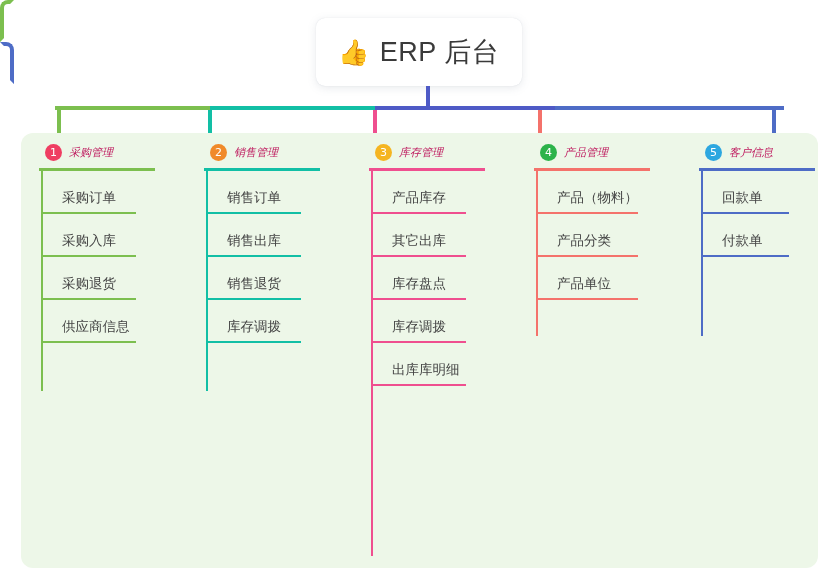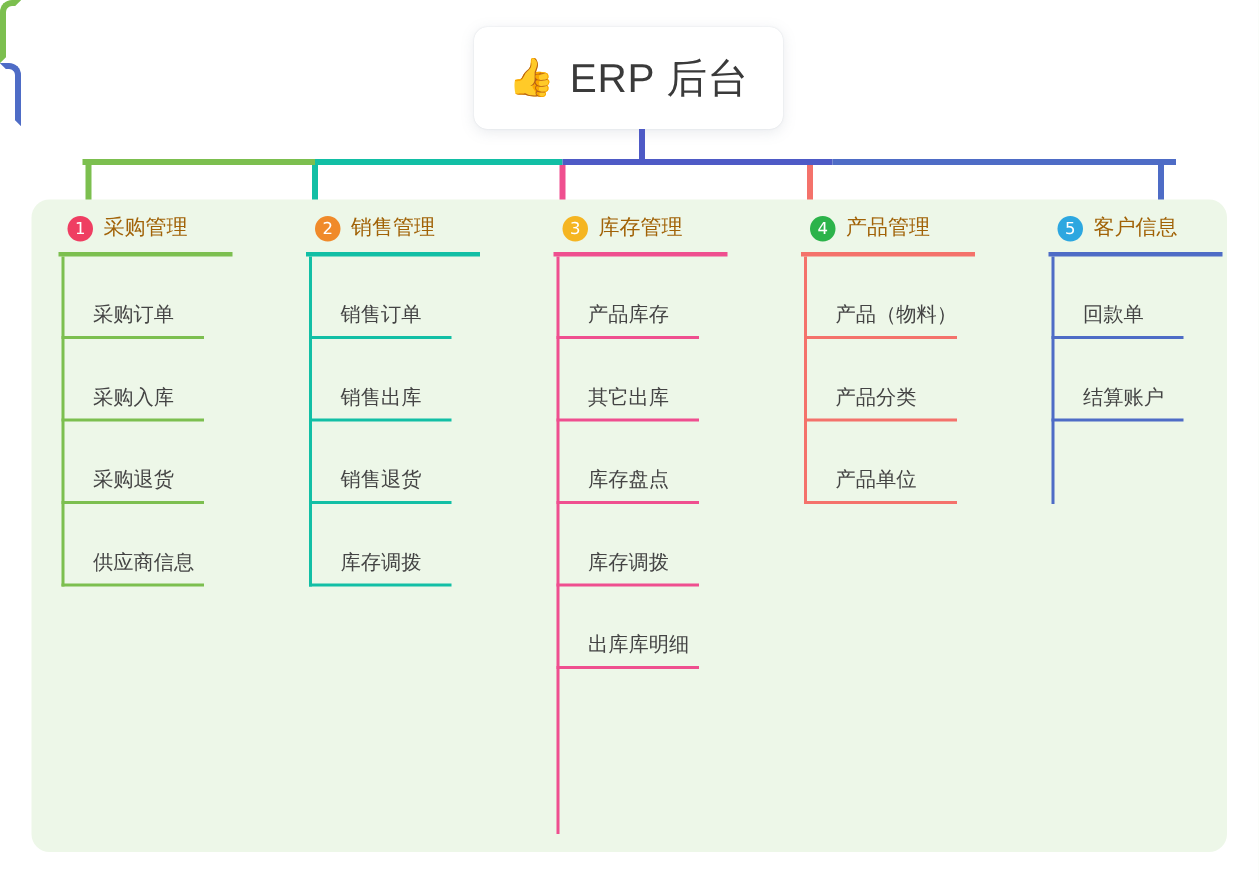--- a/index.html
+++ b/index.html
@@ -118,23 +118,24 @@
     height: 17px;
     border-radius: 50%;
     color: #ffffff;
     font-size: 11px;
     line-height: 17px;
     text-align: center;
     font-family: "DejaVu Sans", sans-serif;
     flex: 0 0 auto;
   }
   .col-title {
-    font-size: 14px;
-    color: #a16207;
+    font-size: 11px;
+    color: #be185d;
     white-space: nowrap;
+    font-style: italic;
   }
   .head-rule {
     position: absolute;
     left: 6px;
     bottom: 0;
     height: 3px;
   }
 
   
   .leaves {
@@ -142,21 +143,21 @@
     padding-top: 0;
   }
   .spine {
     position: absolute;
     left: 8px;
     top: 0;
     width: 2px;
   }
   .leaf {
     position: relative;
-    height: 55px;
+    height: 43px;
     box-sizing: border-box;
     font-family: Liberation Mono, monospace;
   }
   .leaf-label {
     position: absolute;
     left: 29px;
     bottom: 7px;
     font-size: 13.5px;
     color: #444444;
     white-space: nowrap;
@@ -303,19 +304,19 @@
           <span class="col-title">客户信息</span>
           <span class="head-rule" style="width: 116px; background: rgb(78, 108, 198);"></span>
         </div>
         <div class="leaves">
           <div class="spine" style="background: rgb(78, 108, 198); height: 165px;"></div>
           <div class="leaf">
             <span class="leaf-label">回款单</span>
             <span class="leaf-rule" style="width: 88px; background: rgb(78, 108, 198);"></span>
           </div>
           <div class="leaf">
-            <span class="leaf-label">结算账户</span>
+            <span class="leaf-label">付款单</span>
             <span class="leaf-rule" style="width: 88px; background: rgb(78, 108, 198);"></span>
           </div>
         </div>
       </div>
     </div>
 </div>
 
 </body></html>

